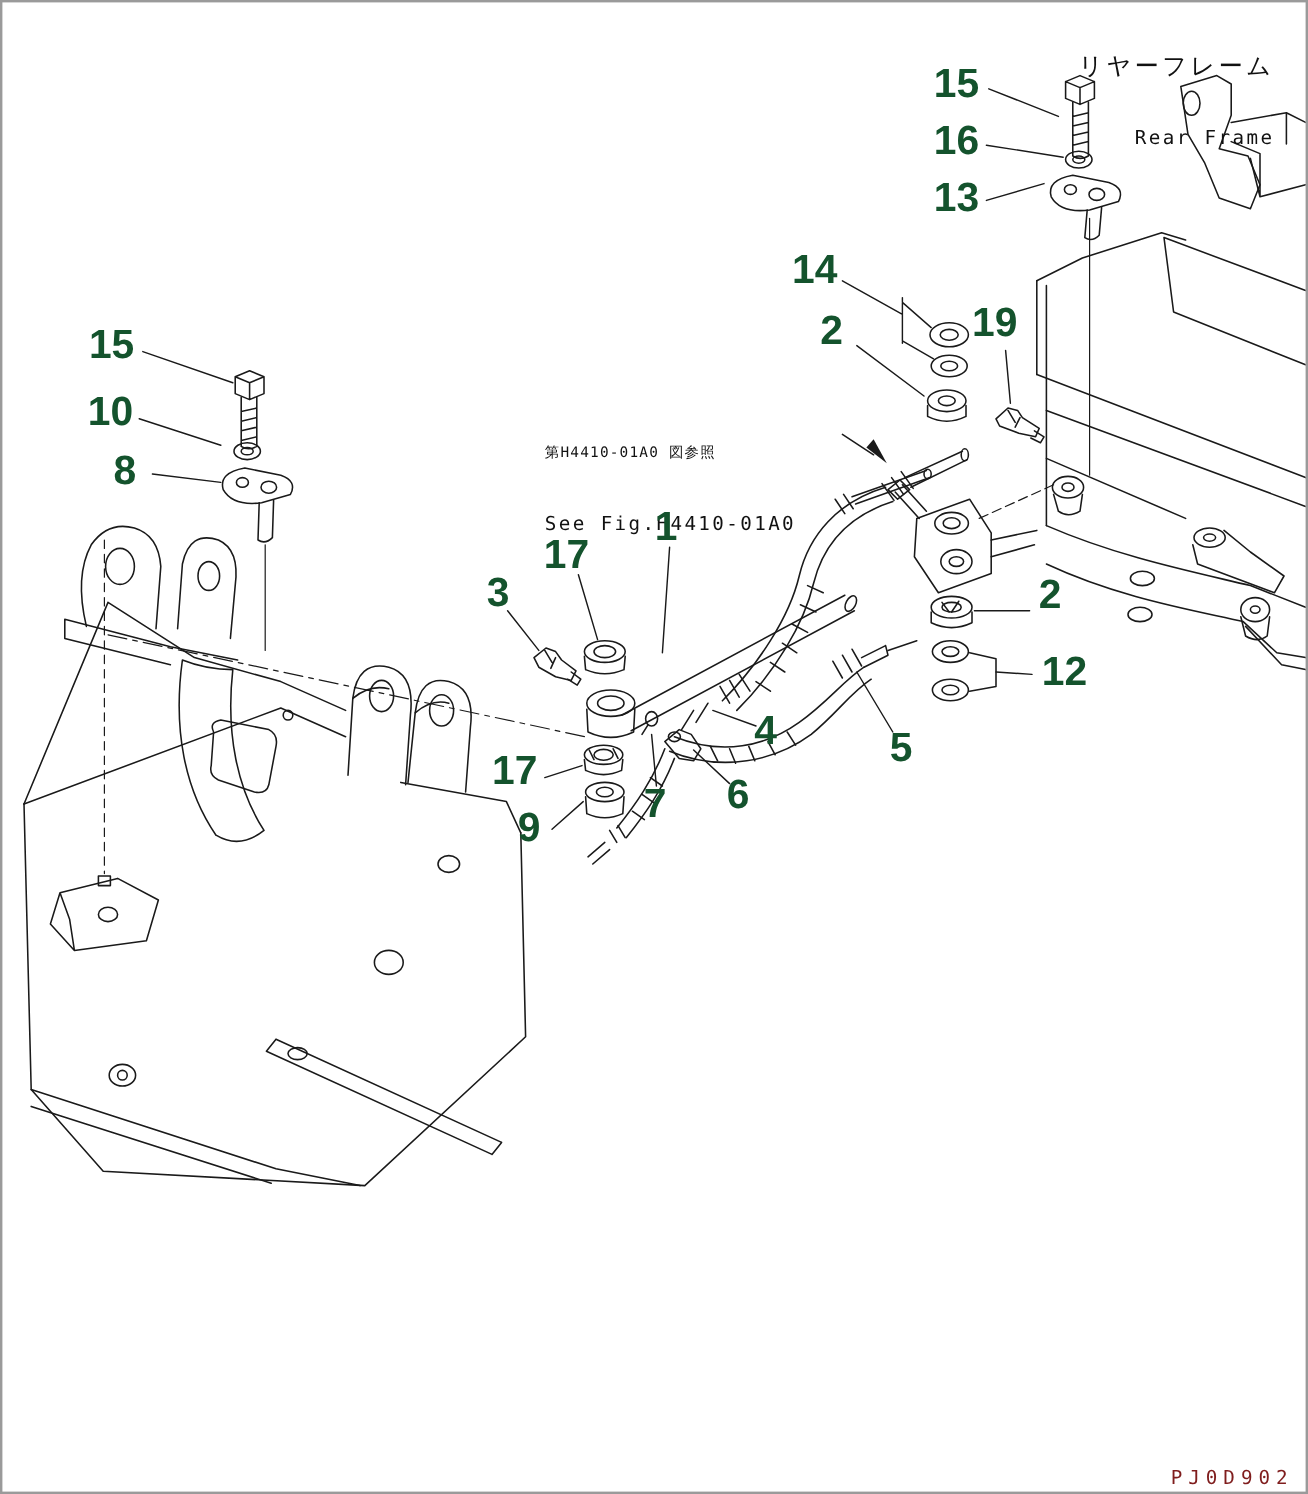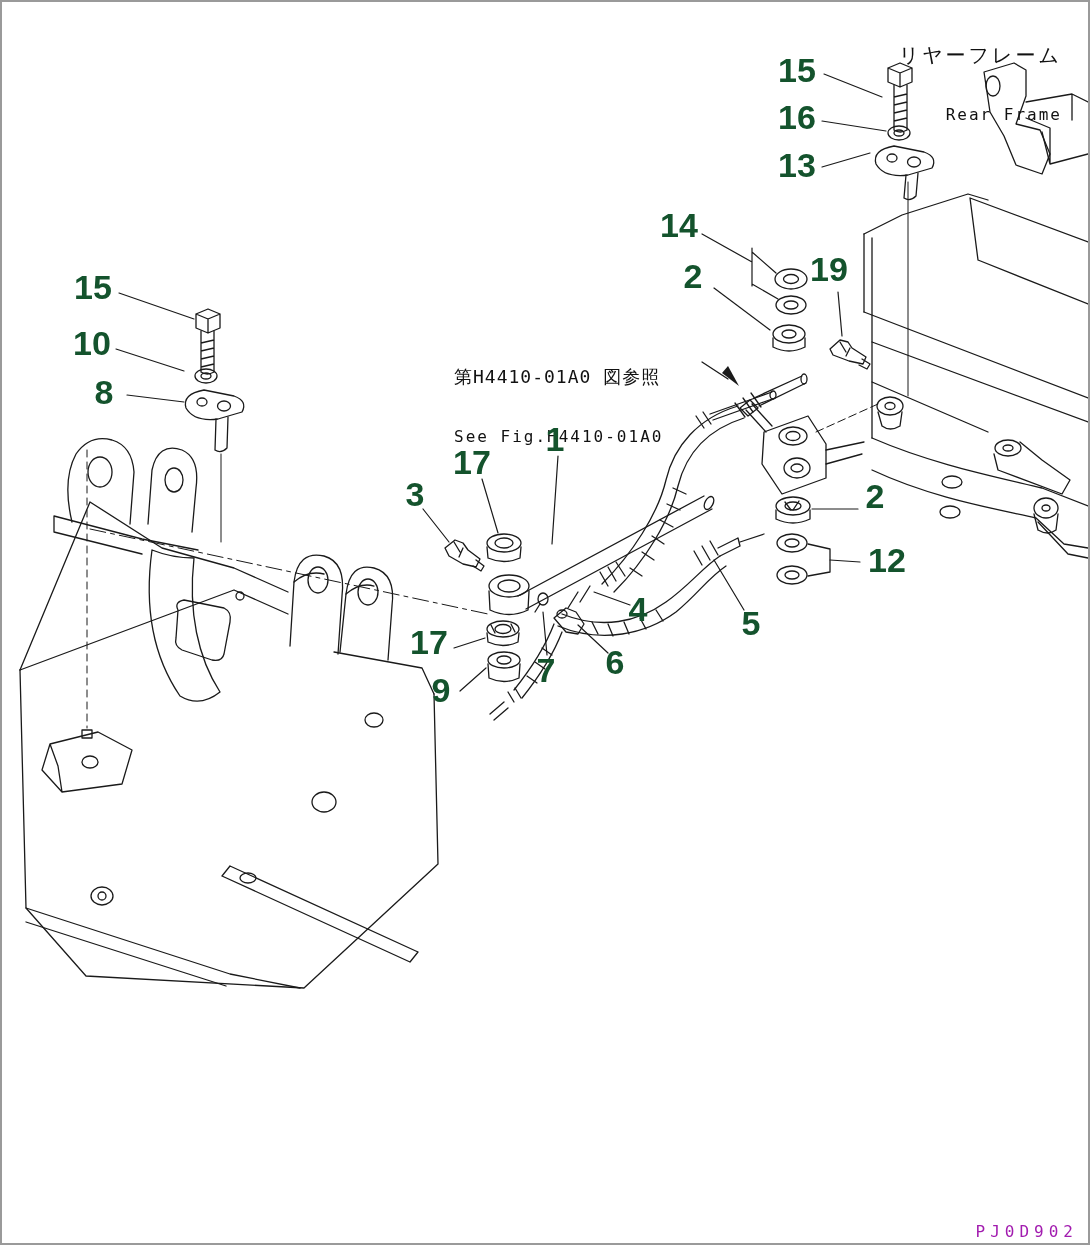--- a/index.html
+++ b/index.html
@@ -27,25 +27,25 @@
   }
   .tech-label{
     position:absolute;
     color:#111;
     white-space:pre;
   }
   .tech-label .jp{font-size:20px;letter-spacing:3px;line-height:22px;}
   .tech-label .en{font-size:16px;letter-spacing:2px;line-height:22px;text-align:right;}
   #label-rear{top:4px;right:26px;text-align:right;}
   #label-seefig{left:452px;top:326px;}
-  #label-seefig .jp{font-size:18px;letter-spacing:1px;}
+  #label-seefig .jp{font-size:12px;letter-spacing:1px;}
   #label-front{left:260px;top:916px;}
   #label-code{
     position:absolute;right:10px;bottom:2px;
-    font-size:16px;letter-spacing:5px;color:#a21caf;
+    font-size:16px;letter-spacing:5px;color:#7f1d1d;
   }
 </style>
 </head>
 <body>
 
 <div id="page">
 
   <svg id="art" width="1090" height="1245" viewBox="0 0 1090 1245" xmlns="http://www.w3.org/2000/svg">
     <g stroke="#1a1a1a" stroke-width="1.3" fill="none" stroke-linecap="round" stroke-linejoin="round">
 

